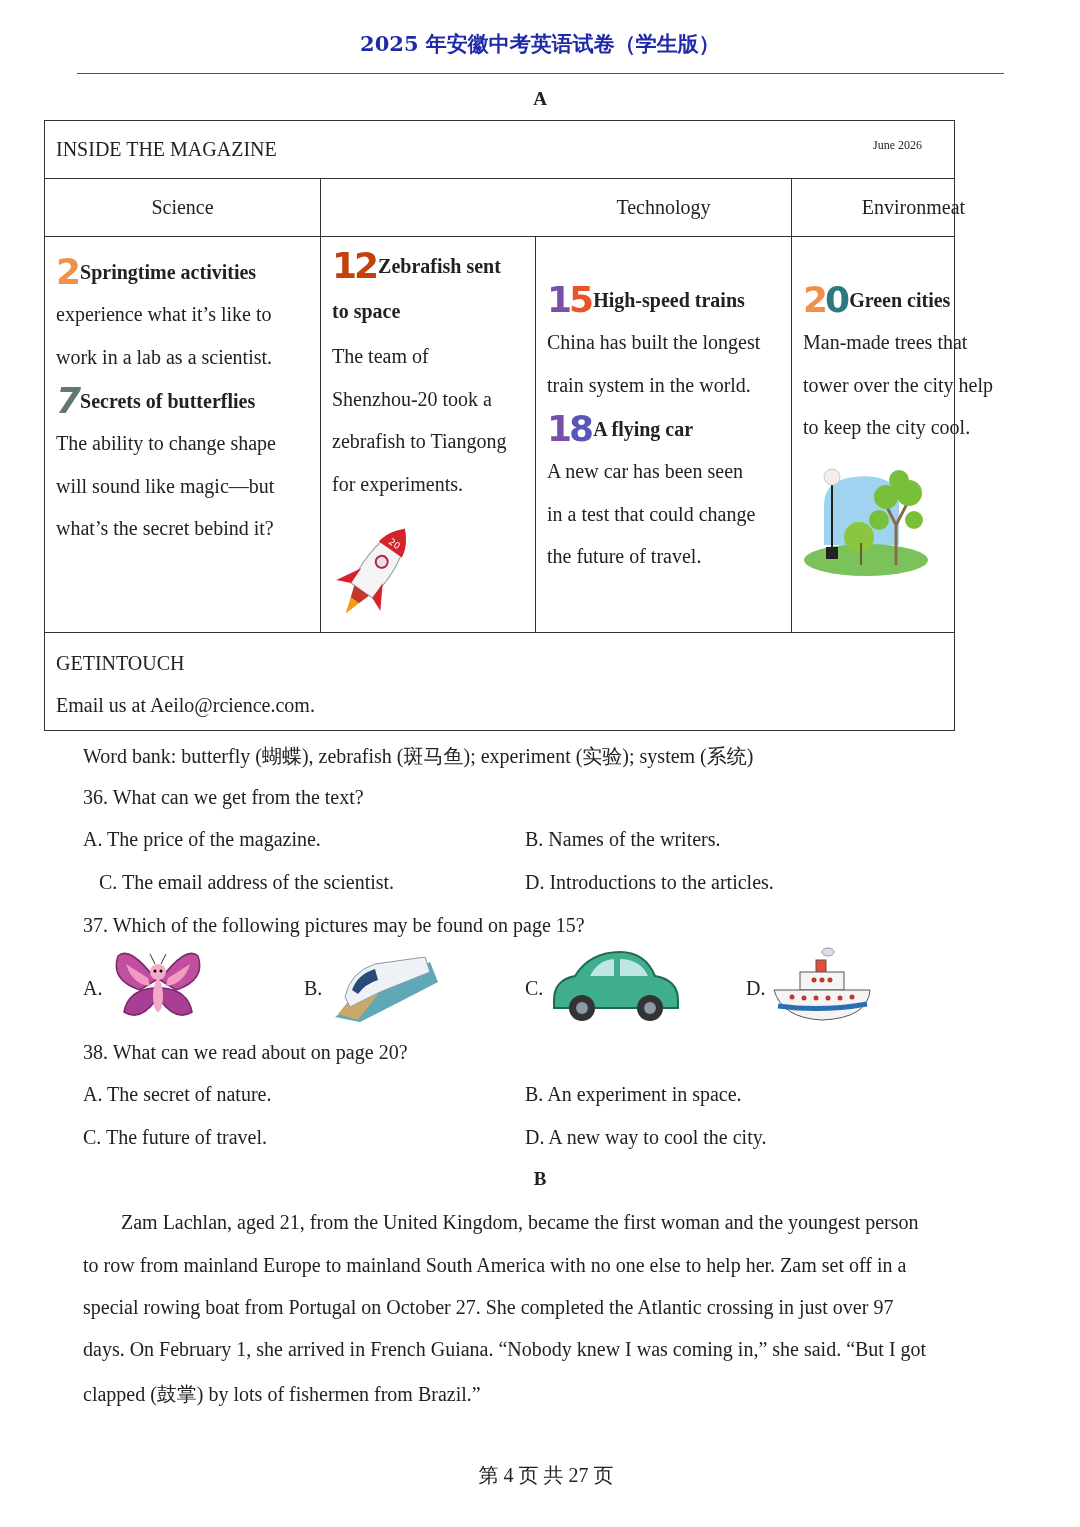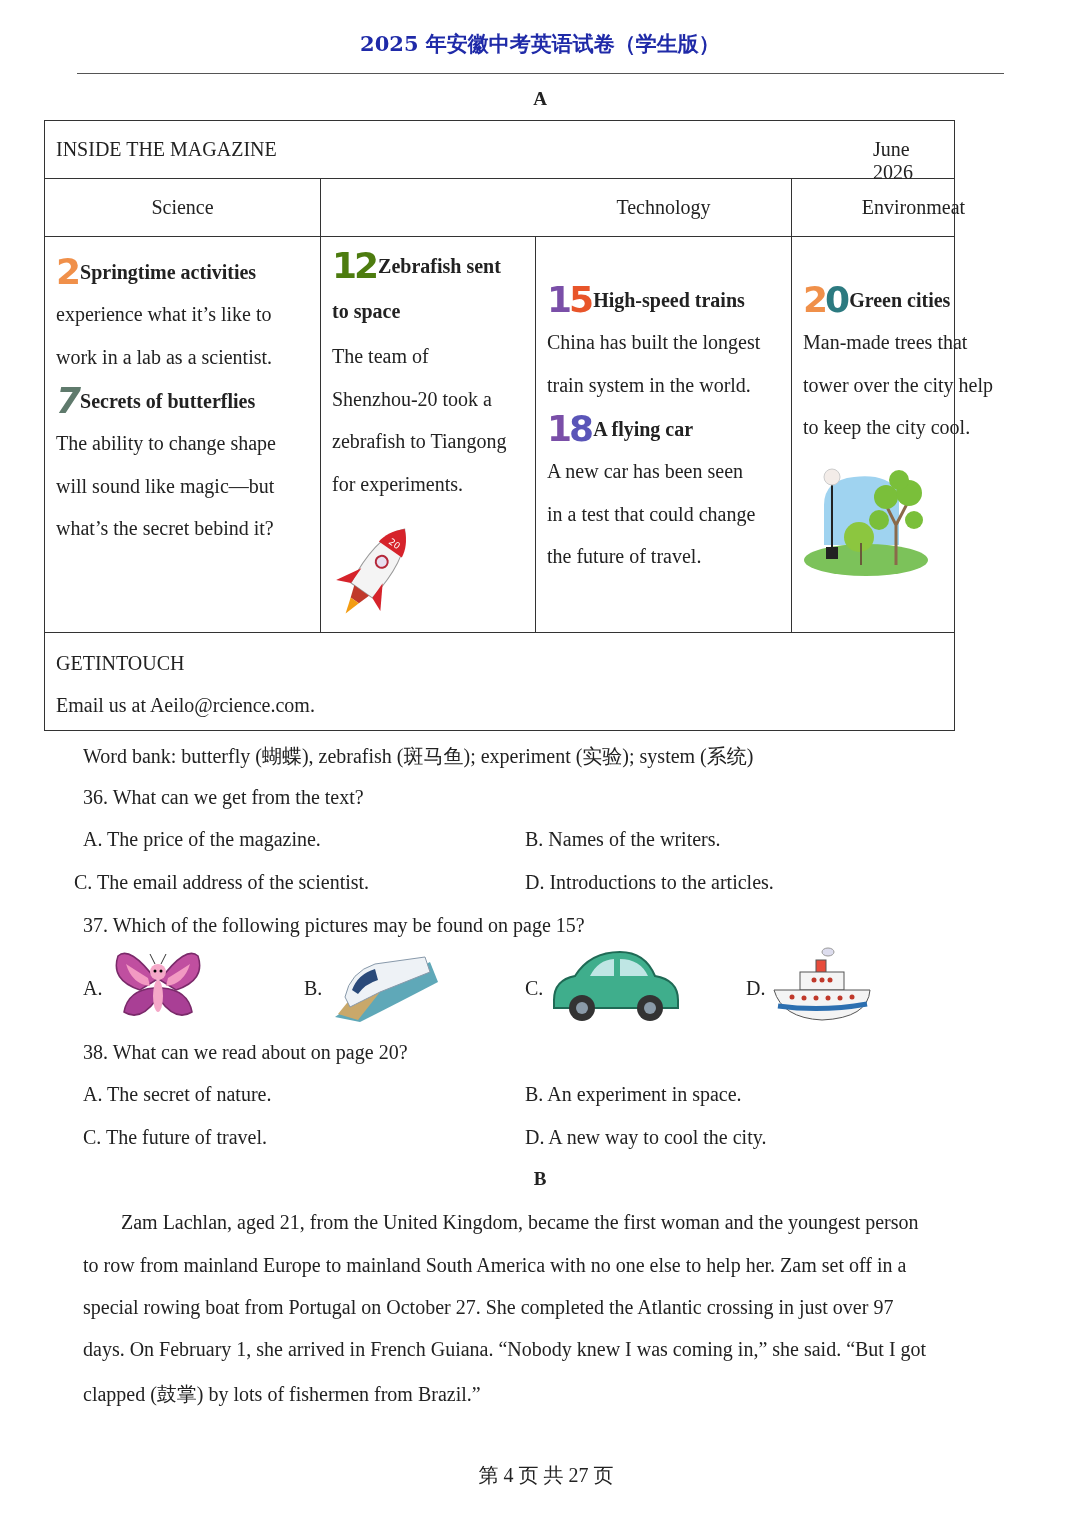--- a/index.html
+++ b/index.html
@@ -3,21 +3,21 @@
 <meta charset="utf-8">
 <style>
   html, body { margin:0; padding:0; background:#ffffff; }
   body { width:1080px; height:1527px; position:relative; font-family:"Liberation Serif", "DejaVu Serif", serif; color:#222; overflow:hidden; }
   .header-title { position:absolute; top:30px; left:0; width:1080px; text-align:center; font-size:21px; font-weight:bold; color:#1f2aa8; font-family:"DejaVu Serif", "Liberation Serif", serif; }
   .header-rule { position:absolute; top:73px; left:77px; width:927px; height:0; border-top:1.5px solid #555; }
   .section-label { position:absolute; left:0; width:1080px; text-align:center; font-weight:bold; font-size:19px; }
   .mag { position:absolute; top:120px; left:44px; width:911px; height:611px; border:1.5px solid #333; box-sizing:border-box; }
   .mag-row1 { position:absolute; top:0; left:0; right:0; height:58px; border-bottom:1.5px solid #333; box-sizing:border-box; }
   .mag-row1 .t { position:absolute; left:11px; top:17px; font-size:20px; }
-  .mag-row1 .d { position:absolute; left:828px; top:17px; font-size:20px; }
+  .mag-row1 .d { position:absolute; left:828px; top:17px; font-size:12px; }
   .mag-row2 { position:absolute; top:58px; left:0; right:0; height:58px; border-bottom:1.5px solid #333; box-sizing:border-box; }
   .col { position:absolute; top:0; bottom:0; box-sizing:border-box; }
   .col.b { border-right:1.5px solid #333; }
   .col .h { position:absolute; top:17px; left:0; right:0; text-align:center; font-size:20px; }
   .mag-row3 { position:absolute; top:116px; left:0; right:0; height:396px; border-bottom:1.5px solid #333; box-sizing:border-box; }
   .cell { position:absolute; top:0; bottom:0; box-sizing:border-box; padding-left:11px; padding-right:6px; }
   .art-title { font-weight:bold; font-size:20px; line-height:42px; white-space:nowrap; }
   .art-body { font-size:20px; line-height:42.5px; white-space:nowrap; }
   .num { font-family:"DejaVu Sans", sans-serif; font-weight:bold; font-size:36px; letter-spacing:-3px; vertical-align:-5px; margin-right:2px; }
   .mag-row4 { position:absolute; top:512px; left:0; right:0; bottom:0; }
@@ -56,21 +56,21 @@
       <div class="art-title"><span class="num" style="color:#f0904a;">2</span><span>Springtime activities</span></div>
       <div class="art-body">experience what it’s like to</div>
       <div class="art-body">work in a lab as a scientist.</div>
       <div class="art-title" style="margin-top:2px;"><span class="num" style="color:#5f7a6c;font-style:italic;">7</span><span>Secrets of butterflies</span></div>
       <div class="art-body">The ability to change shape</div>
       <div class="art-body">will sound like magic—but</div>
       <div class="art-body">what’s the secret bebind it?</div>
     </div>
 
     <div class="cell col b" style="left:276px;width:215px;padding-top:8px;">
-      <div class="art-title"><span class="num"><span style="color:#4d7c0f;">12</span></span><span>Zebrafish sent</span></div>
+      <div class="art-title"><span class="num"><span style="color:#c2410c;">12</span></span><span>Zebrafish sent</span></div>
       <div class="art-title" style="line-height:48px;">to space</div>
       <div class="art-body">The team of</div>
       <div class="art-body">Shenzhou-20 took a</div>
       <div class="art-body">zebrafish to Tiangong</div>
       <div class="art-body">for experiments.</div>
       <svg class="pic" style="left:10px;top:278px;" width="90" height="110" viewBox="0 0 90 110">
         <g transform="rotate(35 45 55)">
           <path d="M45 5 C60 20 62 50 58 80 L32 80 C28 50 30 20 45 5 Z" fill="#f4f4f4" stroke="#999" stroke-width="1"></path>
           <path d="M45 5 C54 13 58 22 59 30 L31 30 C32 22 36 13 45 5 Z" fill="#d6232b"></path>
           <text x="45" y="26" font-size="9" fill="#fff" text-anchor="middle" font-family="DejaVu Sans, sans-serif">20</text>
@@ -120,21 +120,21 @@
     <div class="l1">GETINTOUCH</div>
     <div class="l2">Email us at Aeilo@rcience.com.</div>
   </div>
 </div>
 
 <div class="txt" style="left:77px;top:743px;">Word bank: butterfly (蝴蝶), zebrafish (斑马鱼); experiment (实验); system (系统)</div>
 
 <div class="txt" style="left:77px;top:786px;">36. What can we get from the text?</div>
 <div class="txt" style="left:77px;top:828px;">A. The price of the magazine.</div>
 <div class="txt" style="left:519px;top:828px;">B. Names of the writers.</div>
-<div class="txt" style="left:68px;top:871px;">C. The email address of the scientist.</div>
+<div class="txt" style="left:93px;top:871px;">C. The email address of the scientist.</div>
 <div class="txt" style="left:519px;top:871px;">D. Introductions to the articles.</div>
 
 <div class="txt" style="left:77px;top:914px;">37. Which of the following pictures may be found on page 15?</div>
 <div class="txt" style="left:77px;top:977px;">A.</div>
 <svg class="pic" style="left:110px;top:950px;" width="96" height="72" viewBox="0 0 96 72">
   <path d="M46 30 Q20 -5 8 6 Q0 30 30 40 Z" fill="#c04fa0" stroke="#7a2a6a" stroke-width="1.5"></path>
   <path d="M50 30 Q76 -5 88 6 Q96 30 66 40 Z" fill="#c04fa0" stroke="#7a2a6a" stroke-width="1.5"></path>
   <path d="M44 38 Q18 40 14 62 Q30 72 46 50 Z" fill="#a93f95" stroke="#7a2a6a" stroke-width="1.5"></path>
   <path d="M52 38 Q78 40 82 62 Q66 72 50 50 Z" fill="#a93f95" stroke="#7a2a6a" stroke-width="1.5"></path>
   <path d="M38 28 Q22 18 16 14 Q22 34 40 36 Z" fill="#f29ac2"></path>

